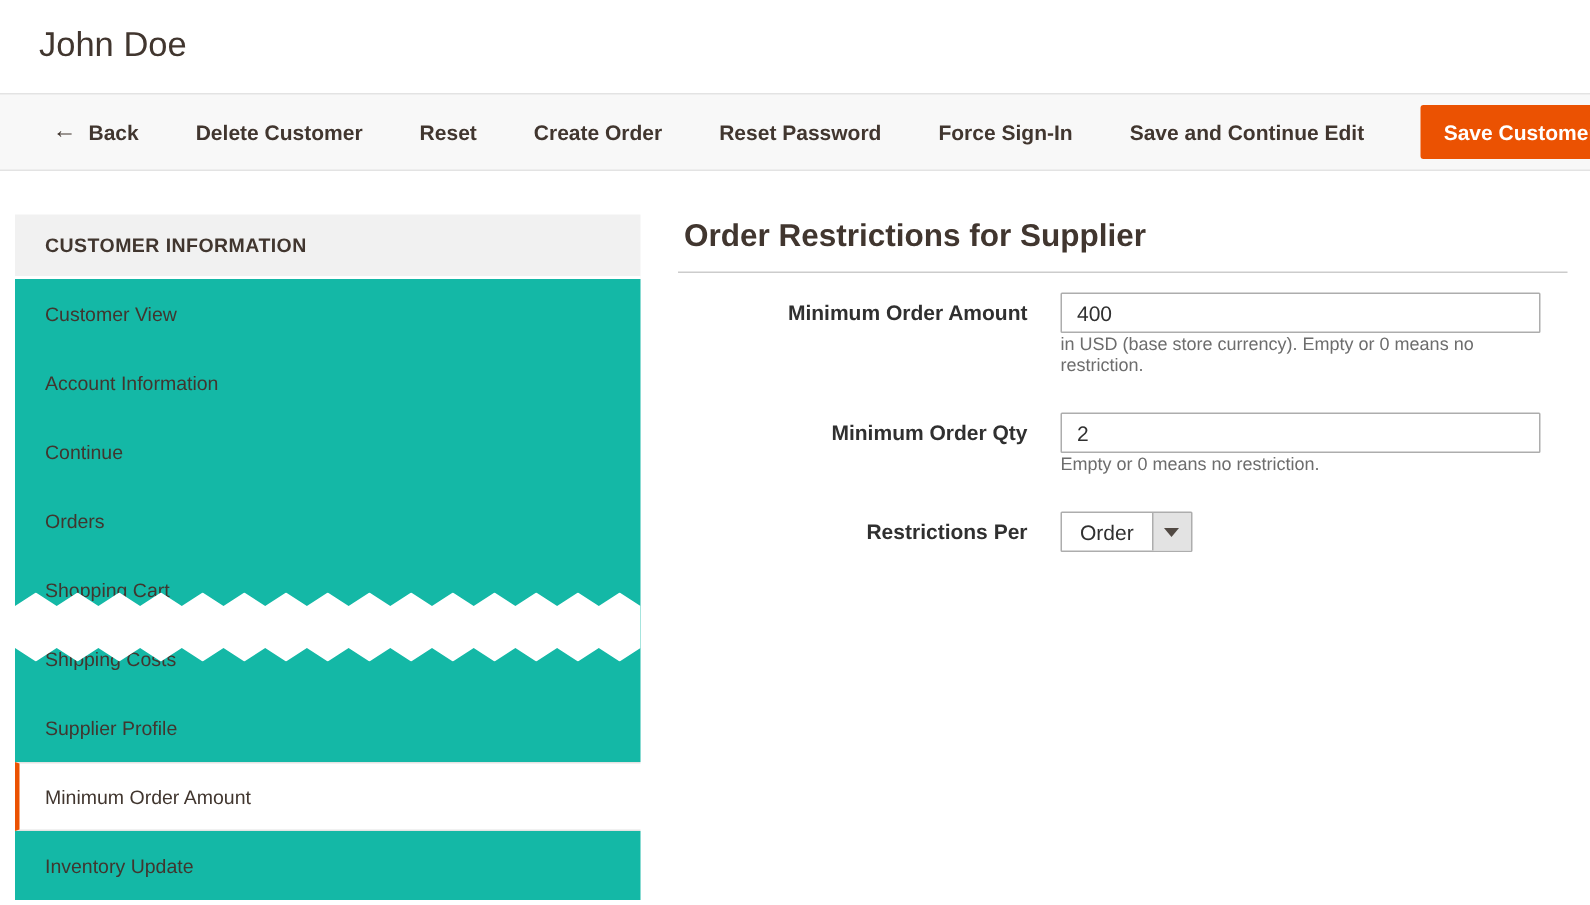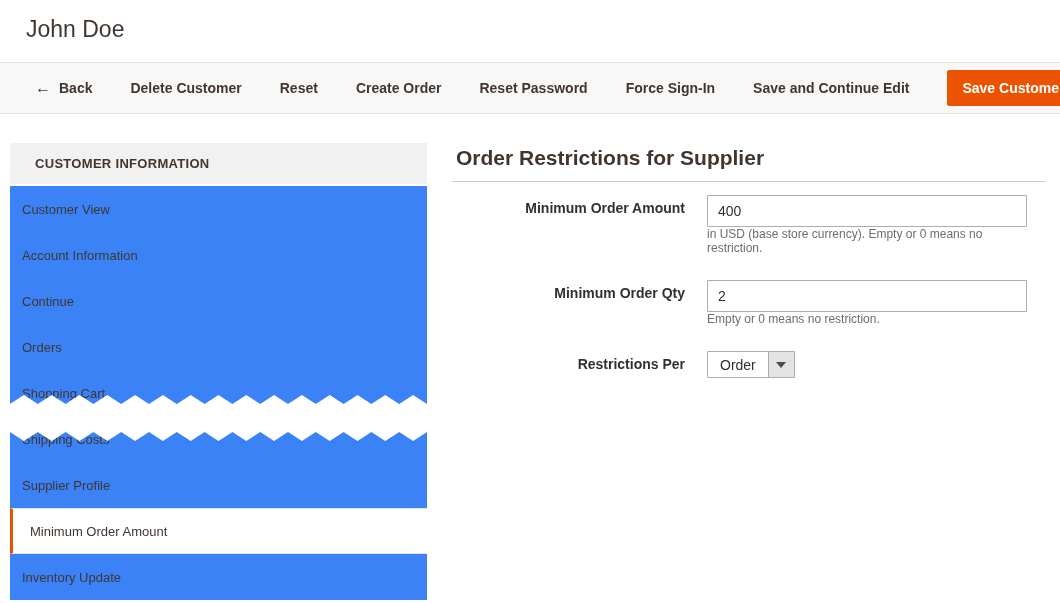--- a/index.html
+++ b/index.html
@@ -48,28 +48,28 @@
   }
 
   
   .sidebar {
     position: absolute; left: 10px; top: 143px; width: 417px;
   }
   .side-header {
     height: 43px; background: #f1f1f1;
     border-bottom: 2px solid #ffffff;
     display: flex; align-items: center;
-    padding-left: 25px;
+    padding-left: 20px;
     font-size: 13px; font-weight: 700; color: #41362f;
     letter-spacing: 0.3px;
   }
   .side-item {
-    height: 46px; background: #3b82f6;
-    display: flex; align-items: center;
-    padding-left: 12px;
+    height: 46px; background: #14b8a6;
+    display: flex; align-items: center;
+    padding-left: 20px;
     font-size: 13px; color: #41362f;
     cursor: pointer;
   }
   .side-item.active {
     background: #ffffff;
     border-left: 3px solid #eb5202;
     border-top: 1px solid #e3e3e3;
     border-bottom: 1px solid #e3e3e3;
     padding-left: 17px;
   }
@@ -91,21 +91,21 @@
     border: 0; border-top: 1px solid #cccccc; margin: 0 0 13px 0;
   }
   .form-row { display: flex; margin-bottom: 25px; }
   .f-label {
     width: 233px; text-align: right;
     font-size: 14px; font-weight: 600; color: #303030;
     padding-top: 6px; line-height: 1.1;
   }
   .f-control { margin-left: 22px; width: 320px; }
   .f-input {
-    width: 320px; height: 32px;
+    width: 320px; height: 27px;
     border: 1px solid #adadad; border-radius: 1px;
     background: #ffffff;
     padding: 0 10px;
     font-family: "Liberation Sans", sans-serif;
     font-size: 14px; color: #303030;
   }
   .f-note {
     font-size: 12px; color: #6d6d6d;
   }
   .select {

